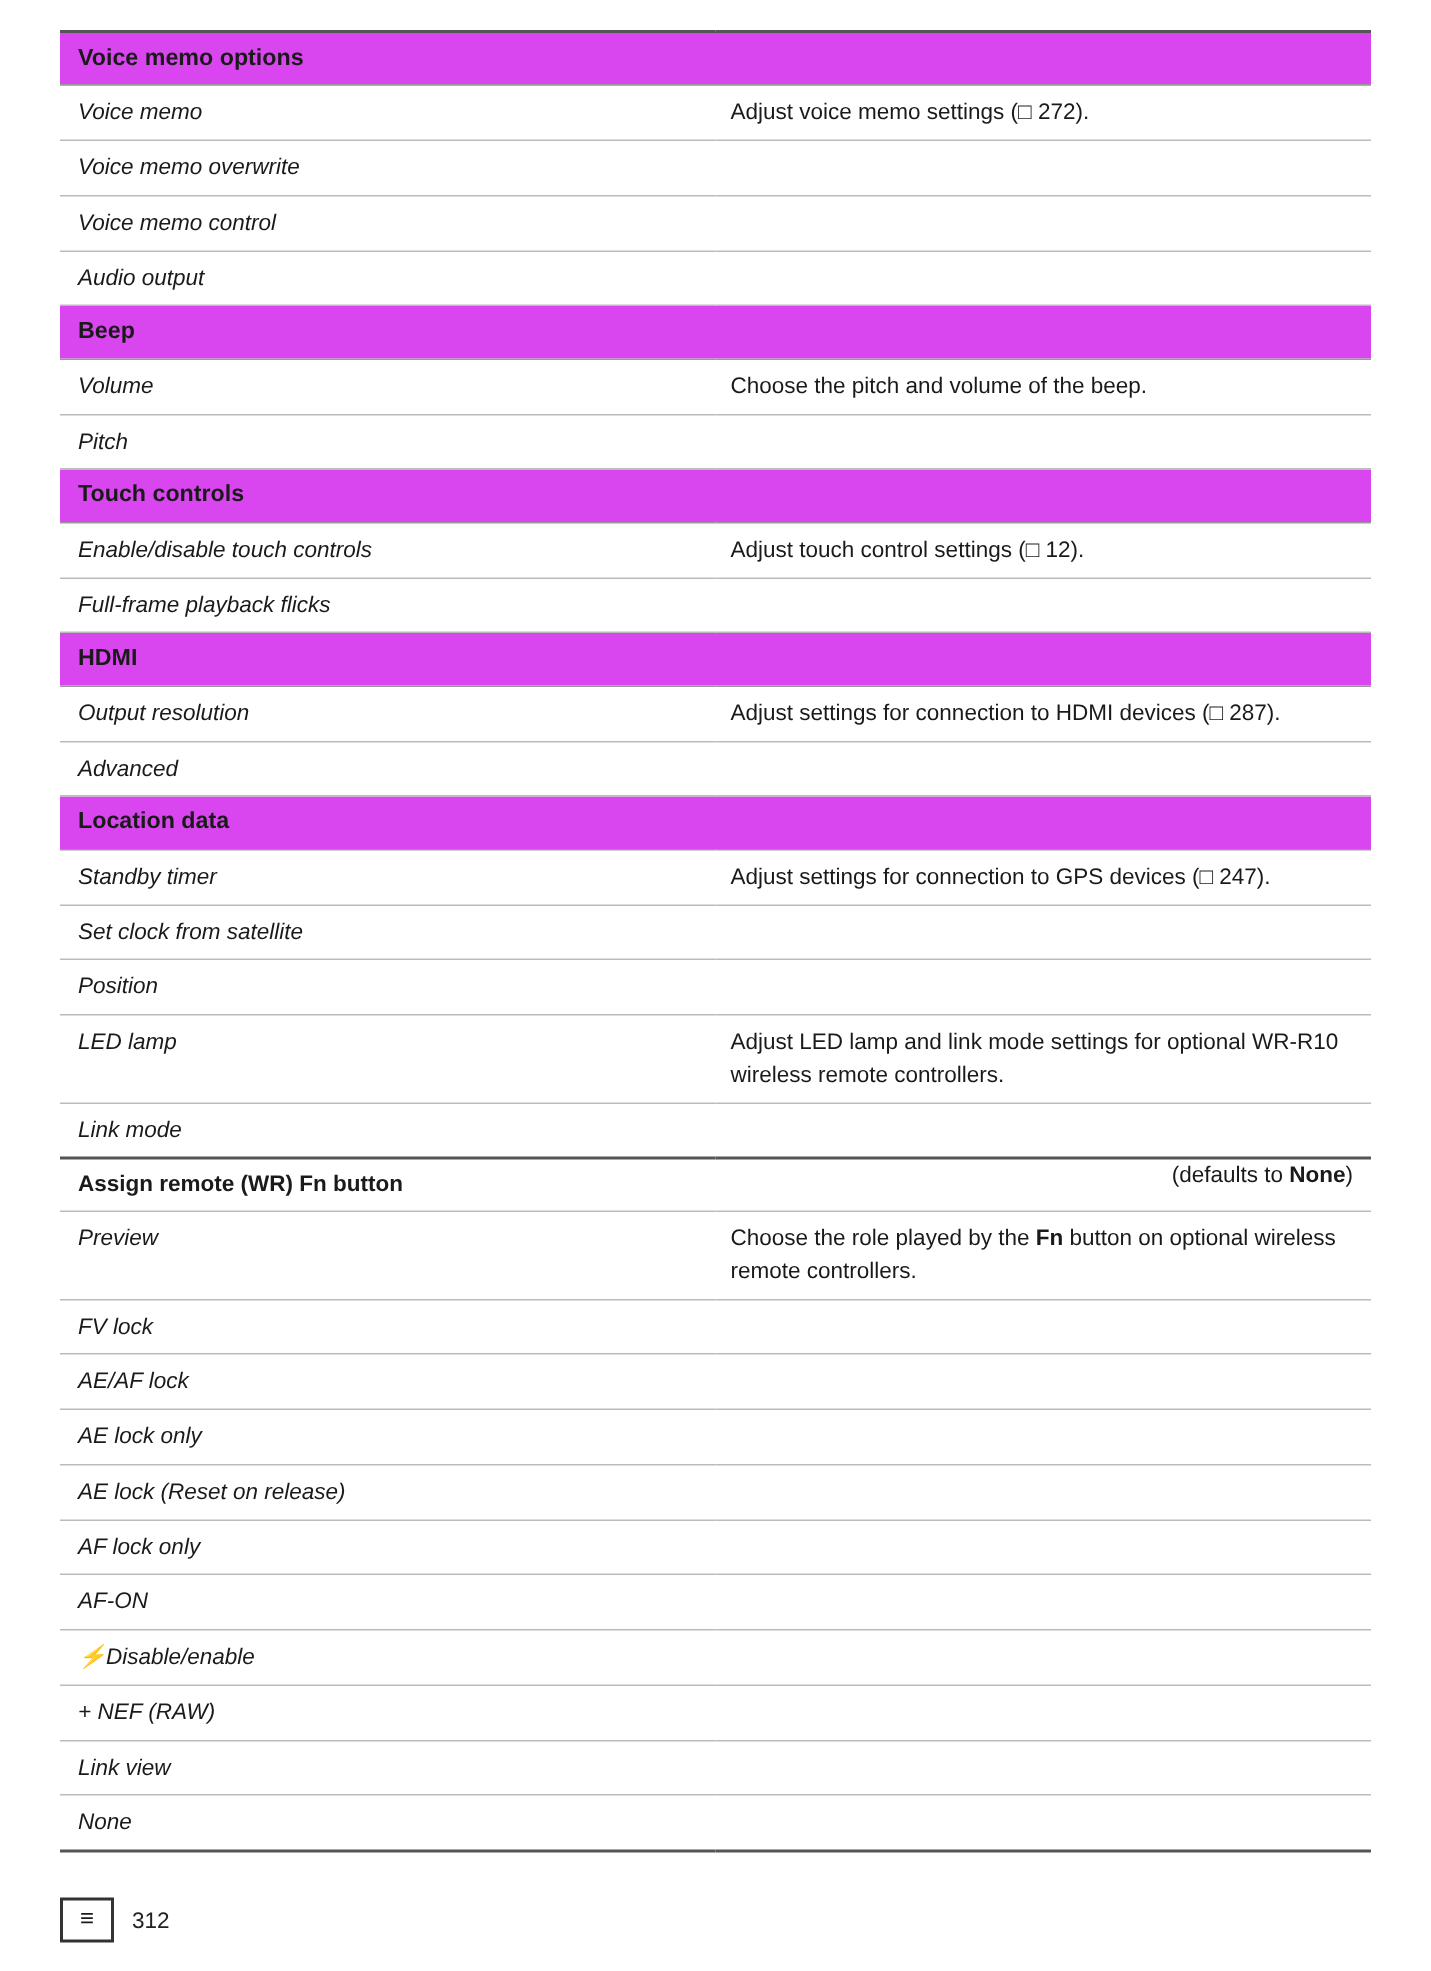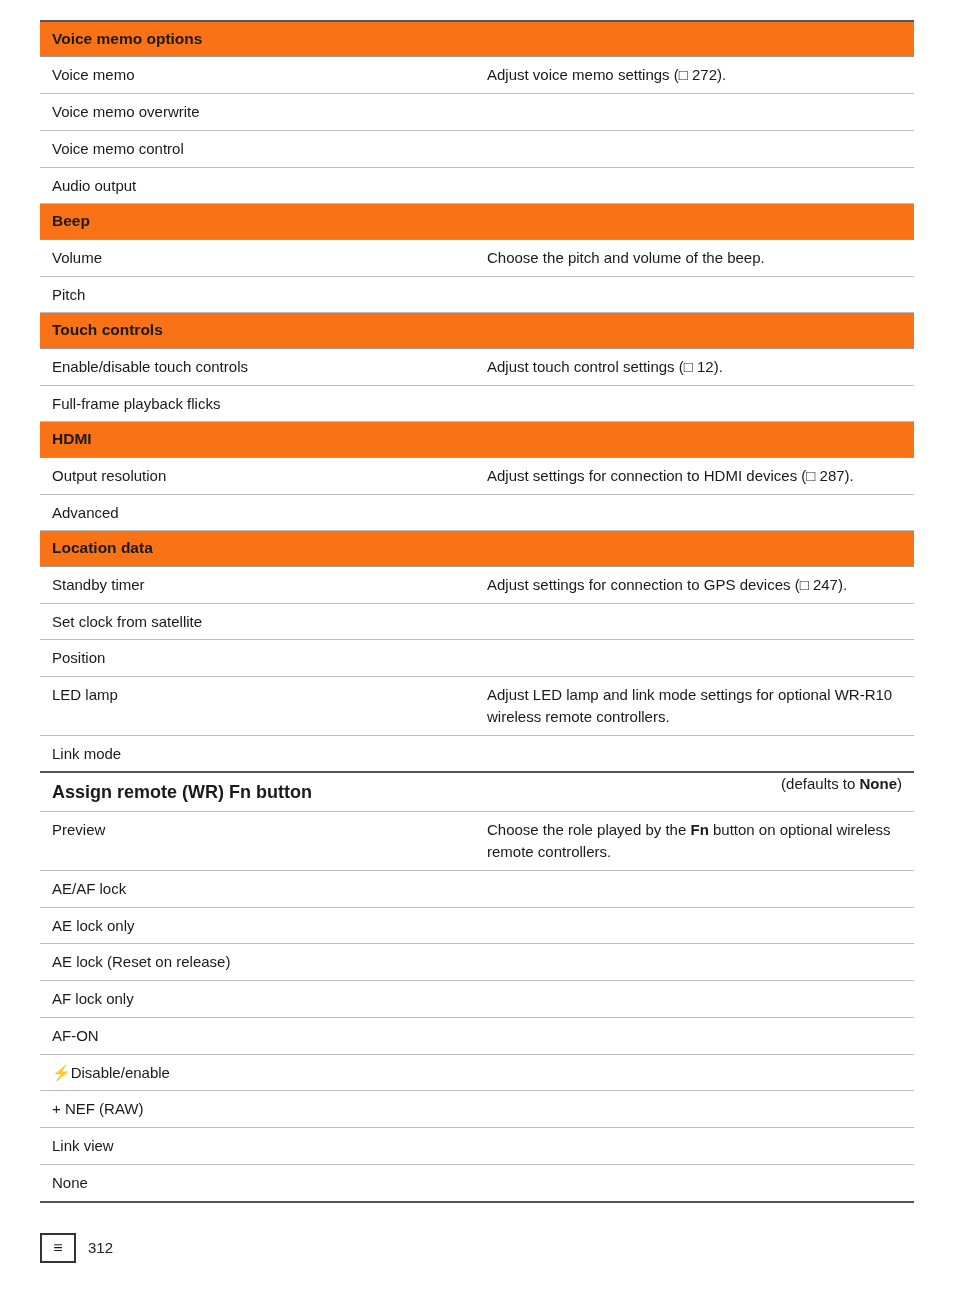--- a/index.html
+++ b/index.html
@@ -29,30 +29,31 @@
 
     td {
       padding: 7px 10px 7px 10px;
       vertical-align: top;
       line-height: 1.45;
     }
 
     td.left-col {
       width: 38%;
       padding-left: 12px;
+      font-style: italic;
     }
 
     td.right-col {
       width: 62%;
       padding-left: 10px;
       margin-top: 44px;
     }
 
     .section-header td {
-      background-color: #f97316;
+      background-color: #d946ef;
       font-weight: bold;
       font-size: 15.5px;
       padding: 6px 12px;
       border-bottom: 1px solid #999;
     }
 
     .page-footer {
       display: flex;
       align-items: center;
       margin-top: 30px;
@@ -148,26 +149,30 @@
       </tr>
       <tr>
         <td class="left-col">LED lamp</td>
         <td class="right-col">Adjust LED lamp and link mode settings for optional WR-R10 wireless remote controllers.</td>
       </tr>
       <tr>
         <td class="left-col">Link mode</td>
         <td class="right-col"></td>
       </tr>
       <tr style="border-top: 2px solid rgb(85, 85, 85); border-bottom: 1px solid rgb(187, 187, 187);">
-        <td style="font-weight: bold; font-size: 18px; padding: 6px 12px; width: 50%;">Assign remote (WR) Fn button</td>
+        <td style="font-weight: bold; font-size: 15px; padding: 6px 12px; width: 50%;">Assign remote (WR) Fn button</td>
         <td style="text-align: right; font-size: 15px; padding: 0 12px;">(defaults to <strong>None</strong>)</td>
       </tr>
       <tr>
         <td class="left-col">Preview</td>
         <td class="right-col">Choose the role played by the <strong>Fn</strong> button on optional wireless remote controllers.</td>
+      </tr>
+      <tr>
+        <td class="left-col">FV lock</td>
+        <td class="right-col"></td>
       </tr>
       <tr>
         <td class="left-col">AE/AF lock</td>
         <td class="right-col"></td>
       </tr>
       <tr>
         <td class="left-col">AE lock only</td>
         <td class="right-col"></td>
       </tr>
       <tr>

